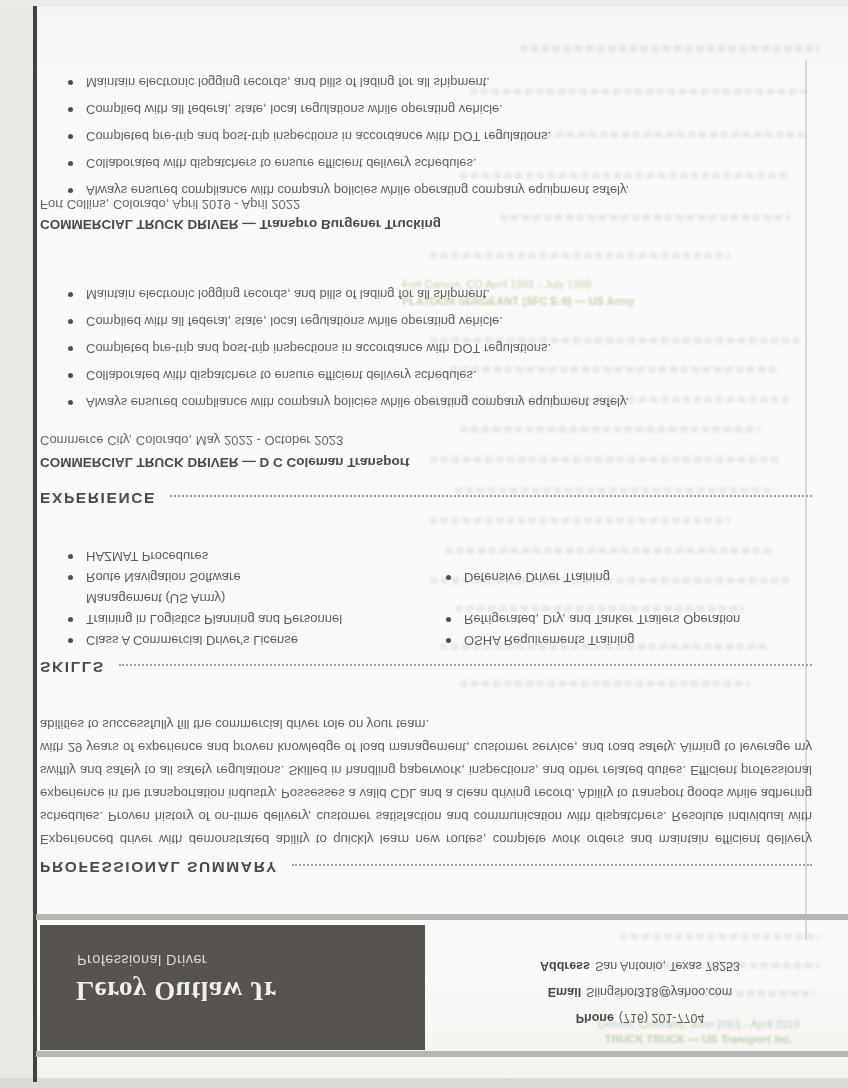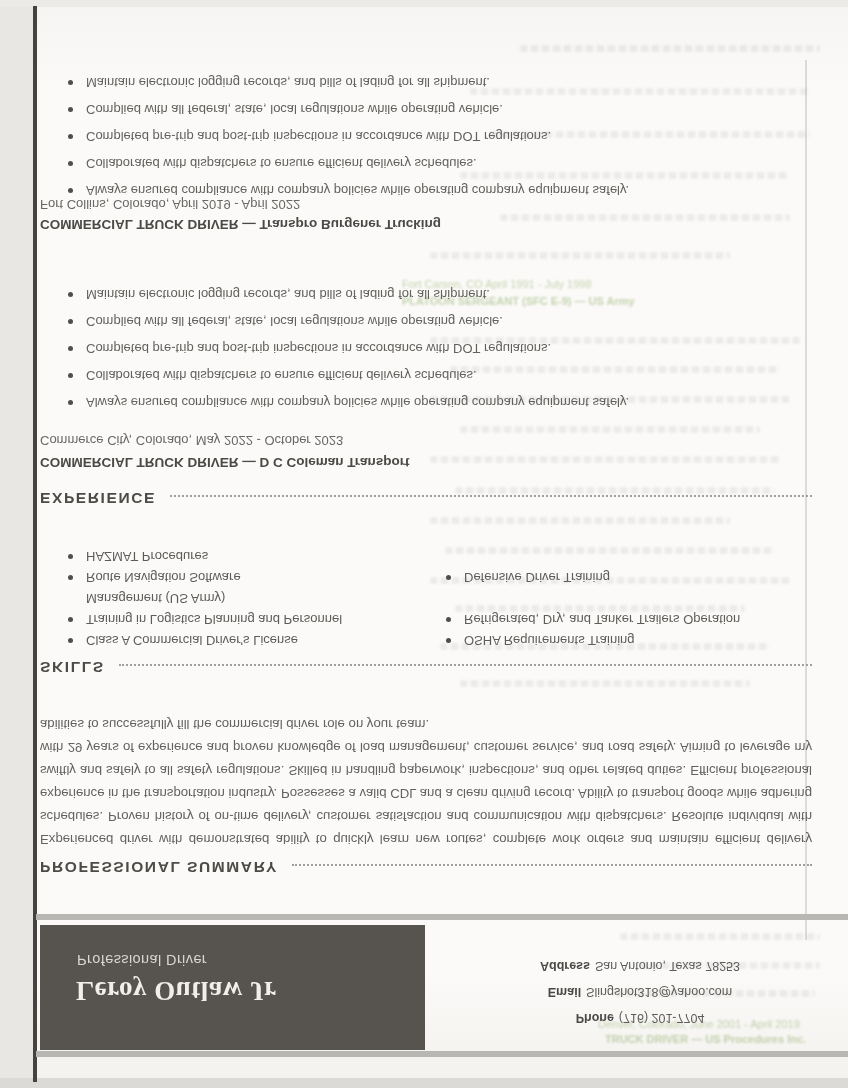--- a/index.html
+++ b/index.html
@@ -68,21 +68,21 @@
   <div class="paper"></div>
   <div class="scan-top-edge"></div>
   <div class="scan-bottom-edge"></div>
   <div class="scan-left-line"></div>
   <div class="fold-line"></div>
 
   <div class="ghost">
     <div class="frag" style="left:402px;top:278px;">Fort Carson, CO April 1991 - July 1998</div>
     <div class="frag b" style="left:402px;top:295px;">PLATOON SERGEANT (SFC E-9) — US Army</div>
     <div class="frag" style="left:598px;top:1018px;">Denver, Colorado, June 2001 - April 2019</div>
-    <div class="frag b" style="left:605px;top:1033px;">TRUCK DRIVER — US Procedures Inc.</div>
+    <div class="frag b" style="left:605px;top:1033px;">TRUCK TRUCK — US Transport Inc.</div>
     <div class="smudge" style="left:520px;top:45px;width:300px;"></div>
     <div class="smudge" style="left:470px;top:88px;width:340px;"></div>
     <div class="smudge" style="left:490px;top:131px;width:320px;"></div>
     <div class="smudge" style="left:460px;top:172px;width:330px;"></div>
     <div class="smudge" style="left:500px;top:214px;width:290px;"></div>
     <div class="smudge" style="left:430px;top:252px;width:300px;"></div>
     <div class="smudge" style="left:430px;top:337px;width:370px;"></div>
     <div class="smudge" style="left:450px;top:366px;width:330px;"></div>
     <div class="smudge" style="left:430px;top:396px;width:360px;"></div>
     <div class="smudge" style="left:460px;top:426px;width:300px;"></div>

